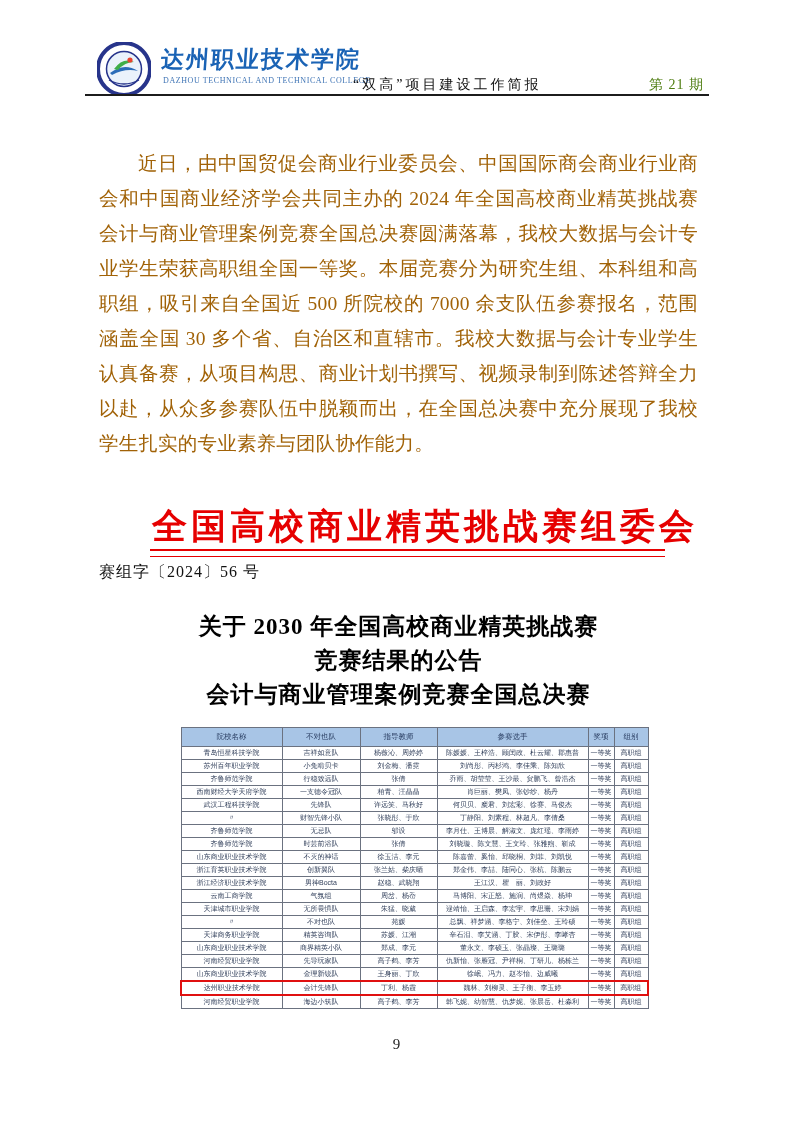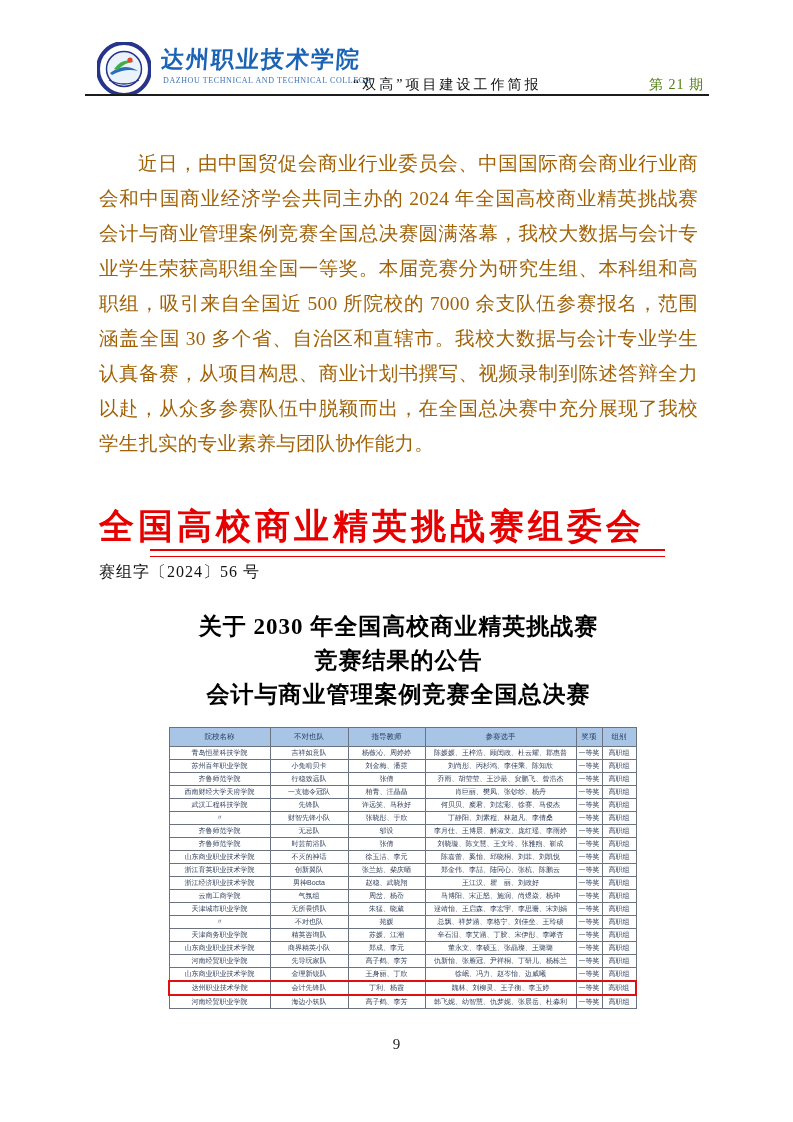--- a/index.html
+++ b/index.html
@@ -47,21 +47,21 @@
     font-size: 19.5px; color: #a16207;
     line-height: 35px;
     text-align: justify;
     text-indent: 2em;
     letter-spacing: 0.2px;
   }
 
   
   .org-head {
     position: absolute; left: 99px; top: 503px; width: 599px;
-    text-align: left;
+    text-align: right;
     font-size: 35px; font-weight: bold; color: #e60000;
     letter-spacing: 4px;
     font-family: Liberation Mono, monospace;
     white-space: nowrap;
   }
   .org-rule {
     position: absolute; left: 150px; top: 549px; width: 515px; height: 8px;
     border-top: 2.5px solid #e60000;
     border-bottom: 1.5px solid #e60000;
   }
@@ -73,21 +73,21 @@
 
   
   .notice-title {
     position: absolute; left: 99px; top: 610px; width: 599px;
     text-align: center;
     font-size: 23px; font-weight: bold; color: #000;
     line-height: 34px; letter-spacing: 1px;
   }
 
   
-  .table-wrap { position: absolute; left: 168px; top: 727px; width: 470px; }
+  .table-wrap { position: absolute; left: 180px; top: 727px; width: 470px; }
   table.results {
     border-collapse: collapse;
     table-layout: fixed;
     width: 467px;
     font-family: "Liberation Sans", "DejaVu Sans", sans-serif;
     font-size: 7px;
     color: #33415c;
   }
   table.results th, table.results td {
     border: 0.8px solid #6b7280;

